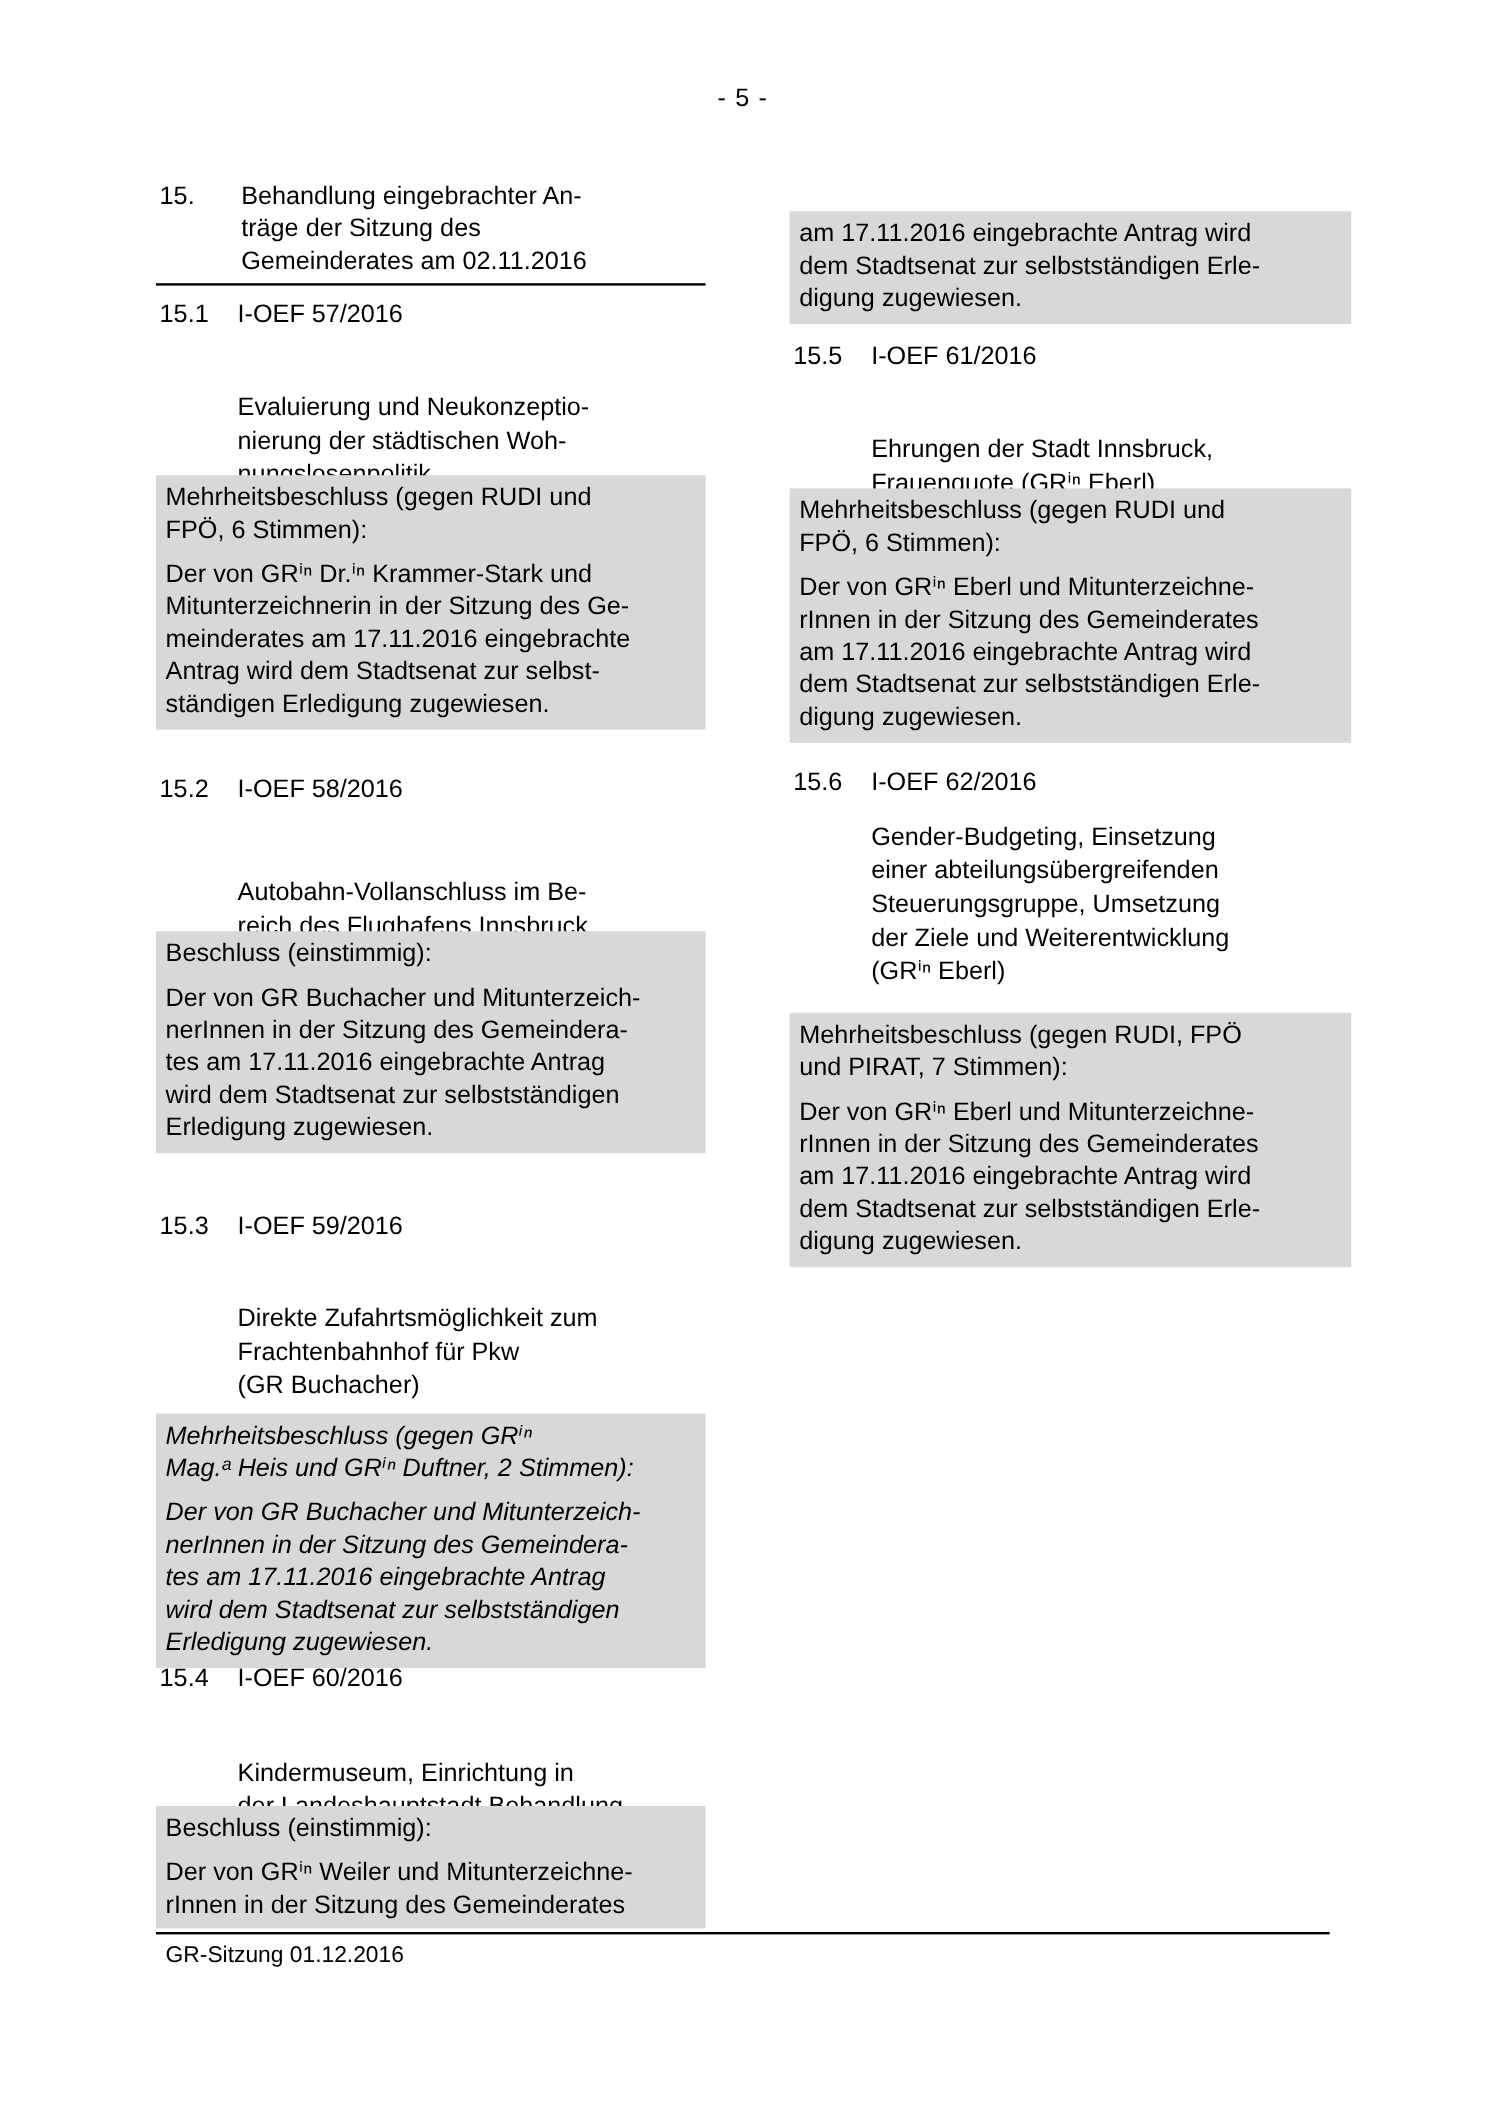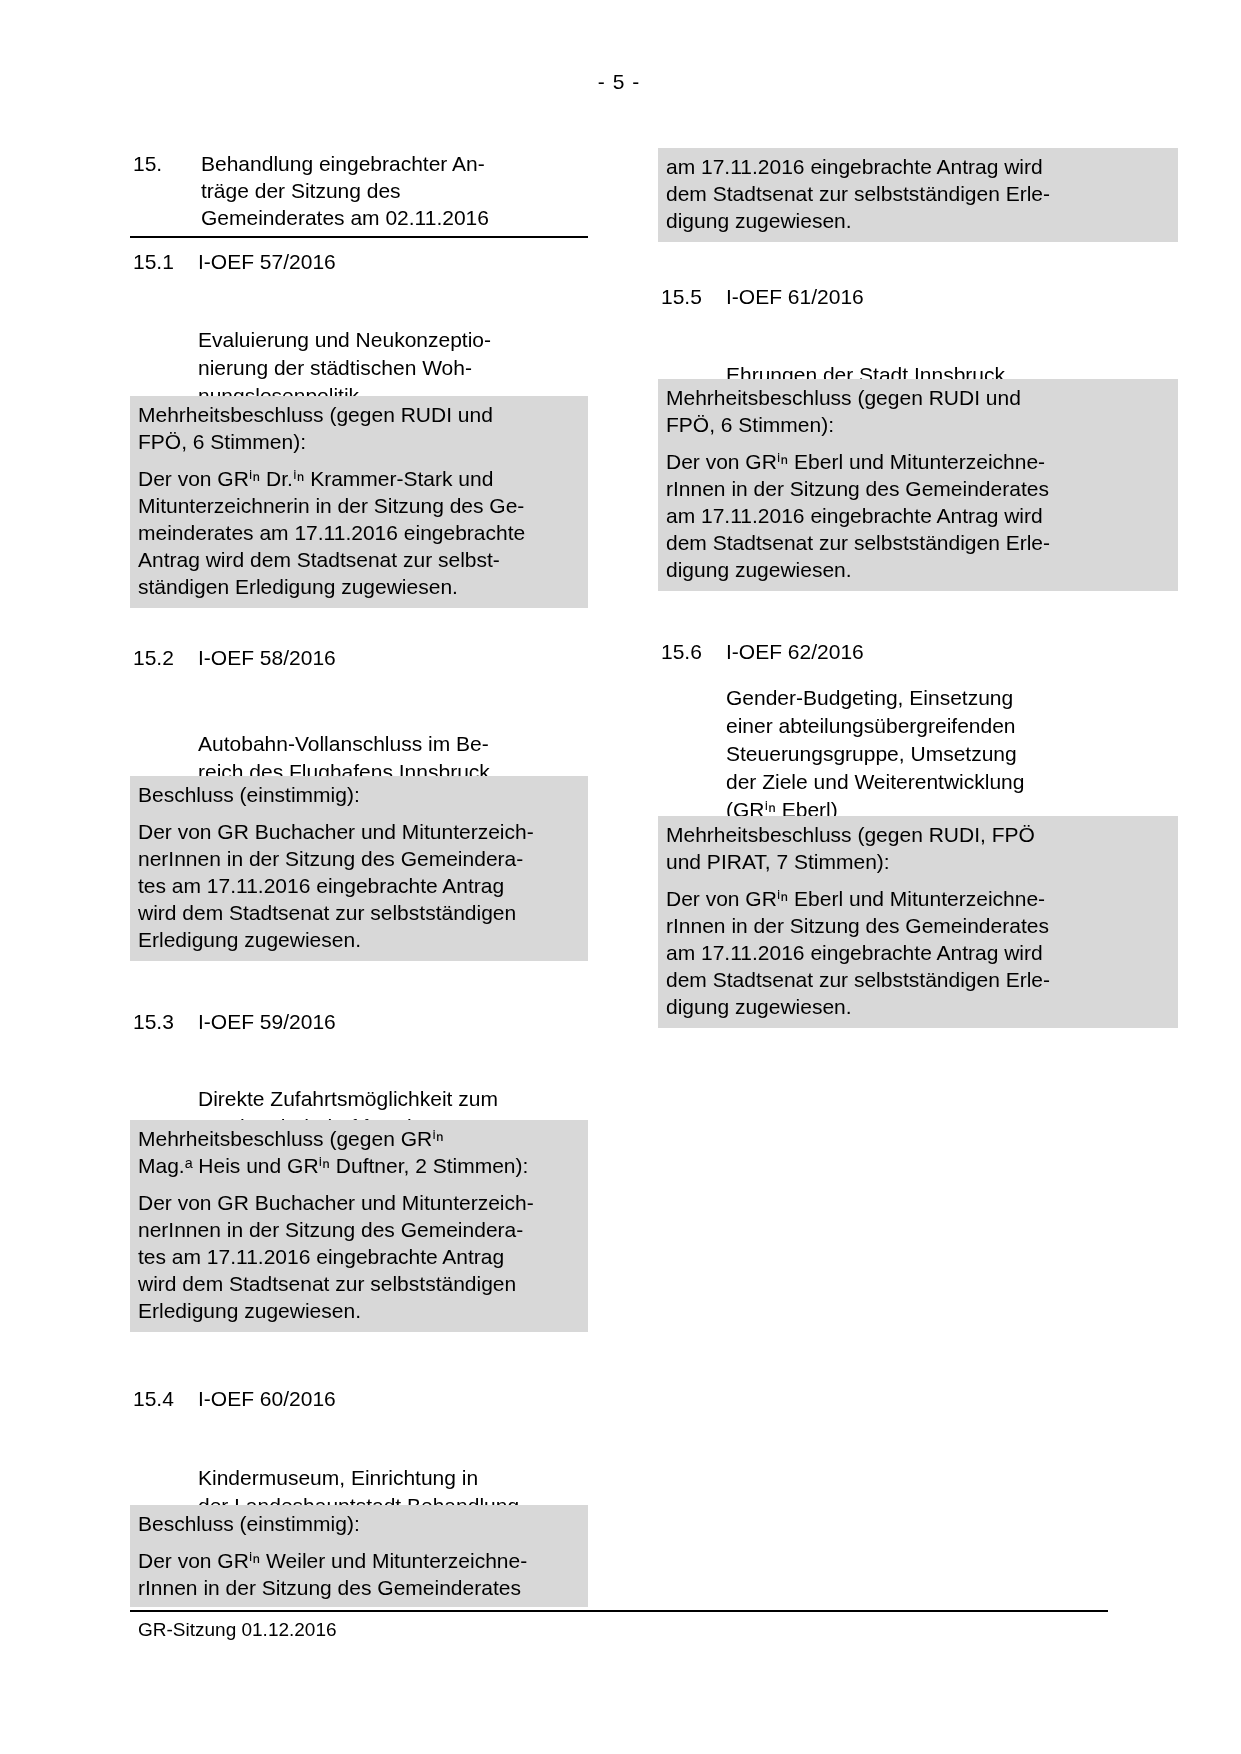--- a/index.html
+++ b/index.html
@@ -45,21 +45,21 @@
   .gray {
     background: var(--highlight, #d8d8d8);
     box-sizing: border-box;
     padding: 5px 8px 8px 8px;
     line-height: 27px;
   }
   .gray p { margin: 0; }
   .gray p + p { margin-top: 10px; }
 
   .w-left  { width: 458px; }
-  .w-right { width: 520px; }
+  .w-right { width: 468px; margin-top: 28px; }
 
   .footer-rule {
     left: 130px; top: 1610px; width: 978px; height: 2px;
     background: var(--text, #000);
   }
   .footer-text {
     left: 138px; top: 1618px;
     font-size: 19px;
     line-height: 24px;
   }
@@ -109,21 +109,21 @@
 wird dem Stadtsenat zur selbstständigen
 Erledigung zugewiesen.</p>
   </div>
 
   <div class="abs item-head" style="left:130px; top:1008px;">
     <span class="num">15.3</span><span class="code">I-OEF 59/2016</span>
   </div>
   <div class="abs title lines" style="left:198px; top:1045px;">Direkte Zufahrtsmöglichkeit zum
 Frachtenbahnhof für Pkw
 (GR Buchacher)</div>
-  <div class="abs gray w-left" style="left:130px; top:1120px;">
+  <div class="abs gray w-left" style="left:130px; top:1178px;font-style:italic;">
     <p class="lines">Mehrheitsbeschluss (gegen GRⁱⁿ
 Mag.ᵃ Heis und GRⁱⁿ Duftner, 2 Stimmen):</p>
     <p class="lines">Der von GR Buchacher und Mitunterzeich-
 nerInnen in der Sitzung des Gemeindera-
 tes am 17.11.2016 eingebrachte Antrag
 wird dem Stadtsenat zur selbstständigen
 Erledigung zugewiesen.</p>
   </div>
 
   <div class="abs item-head" style="left:130px; top:1385px;">

